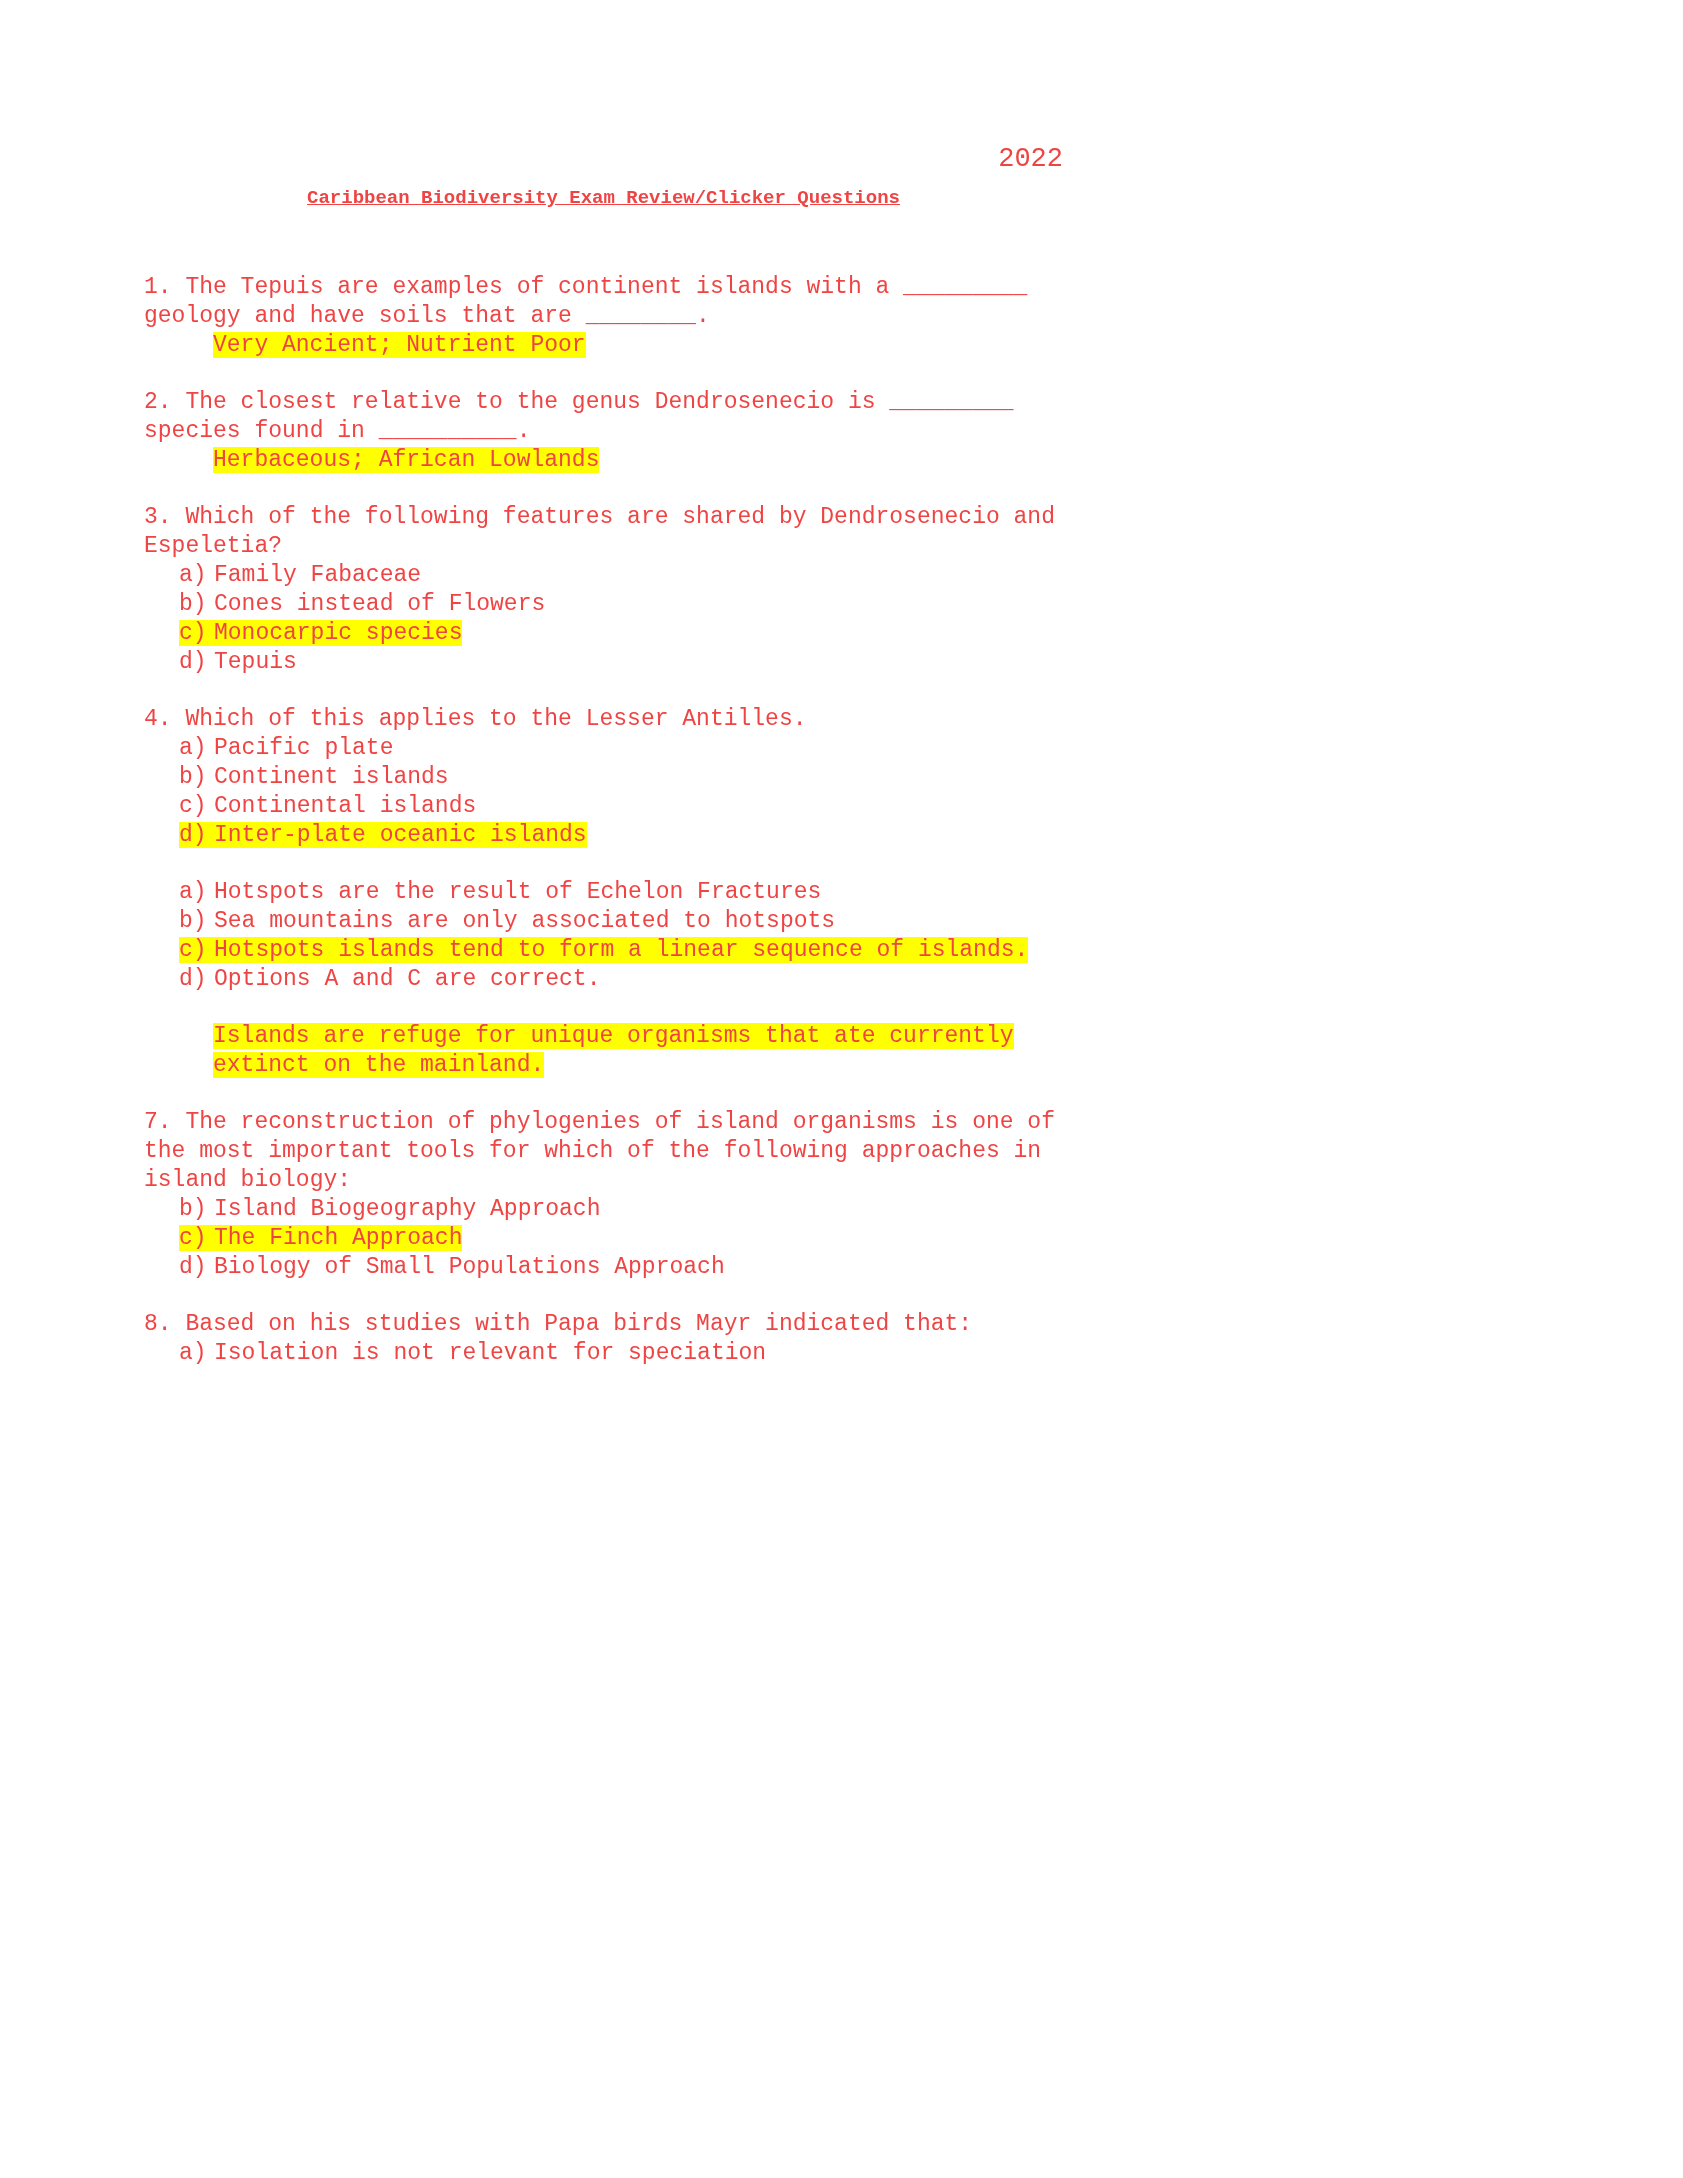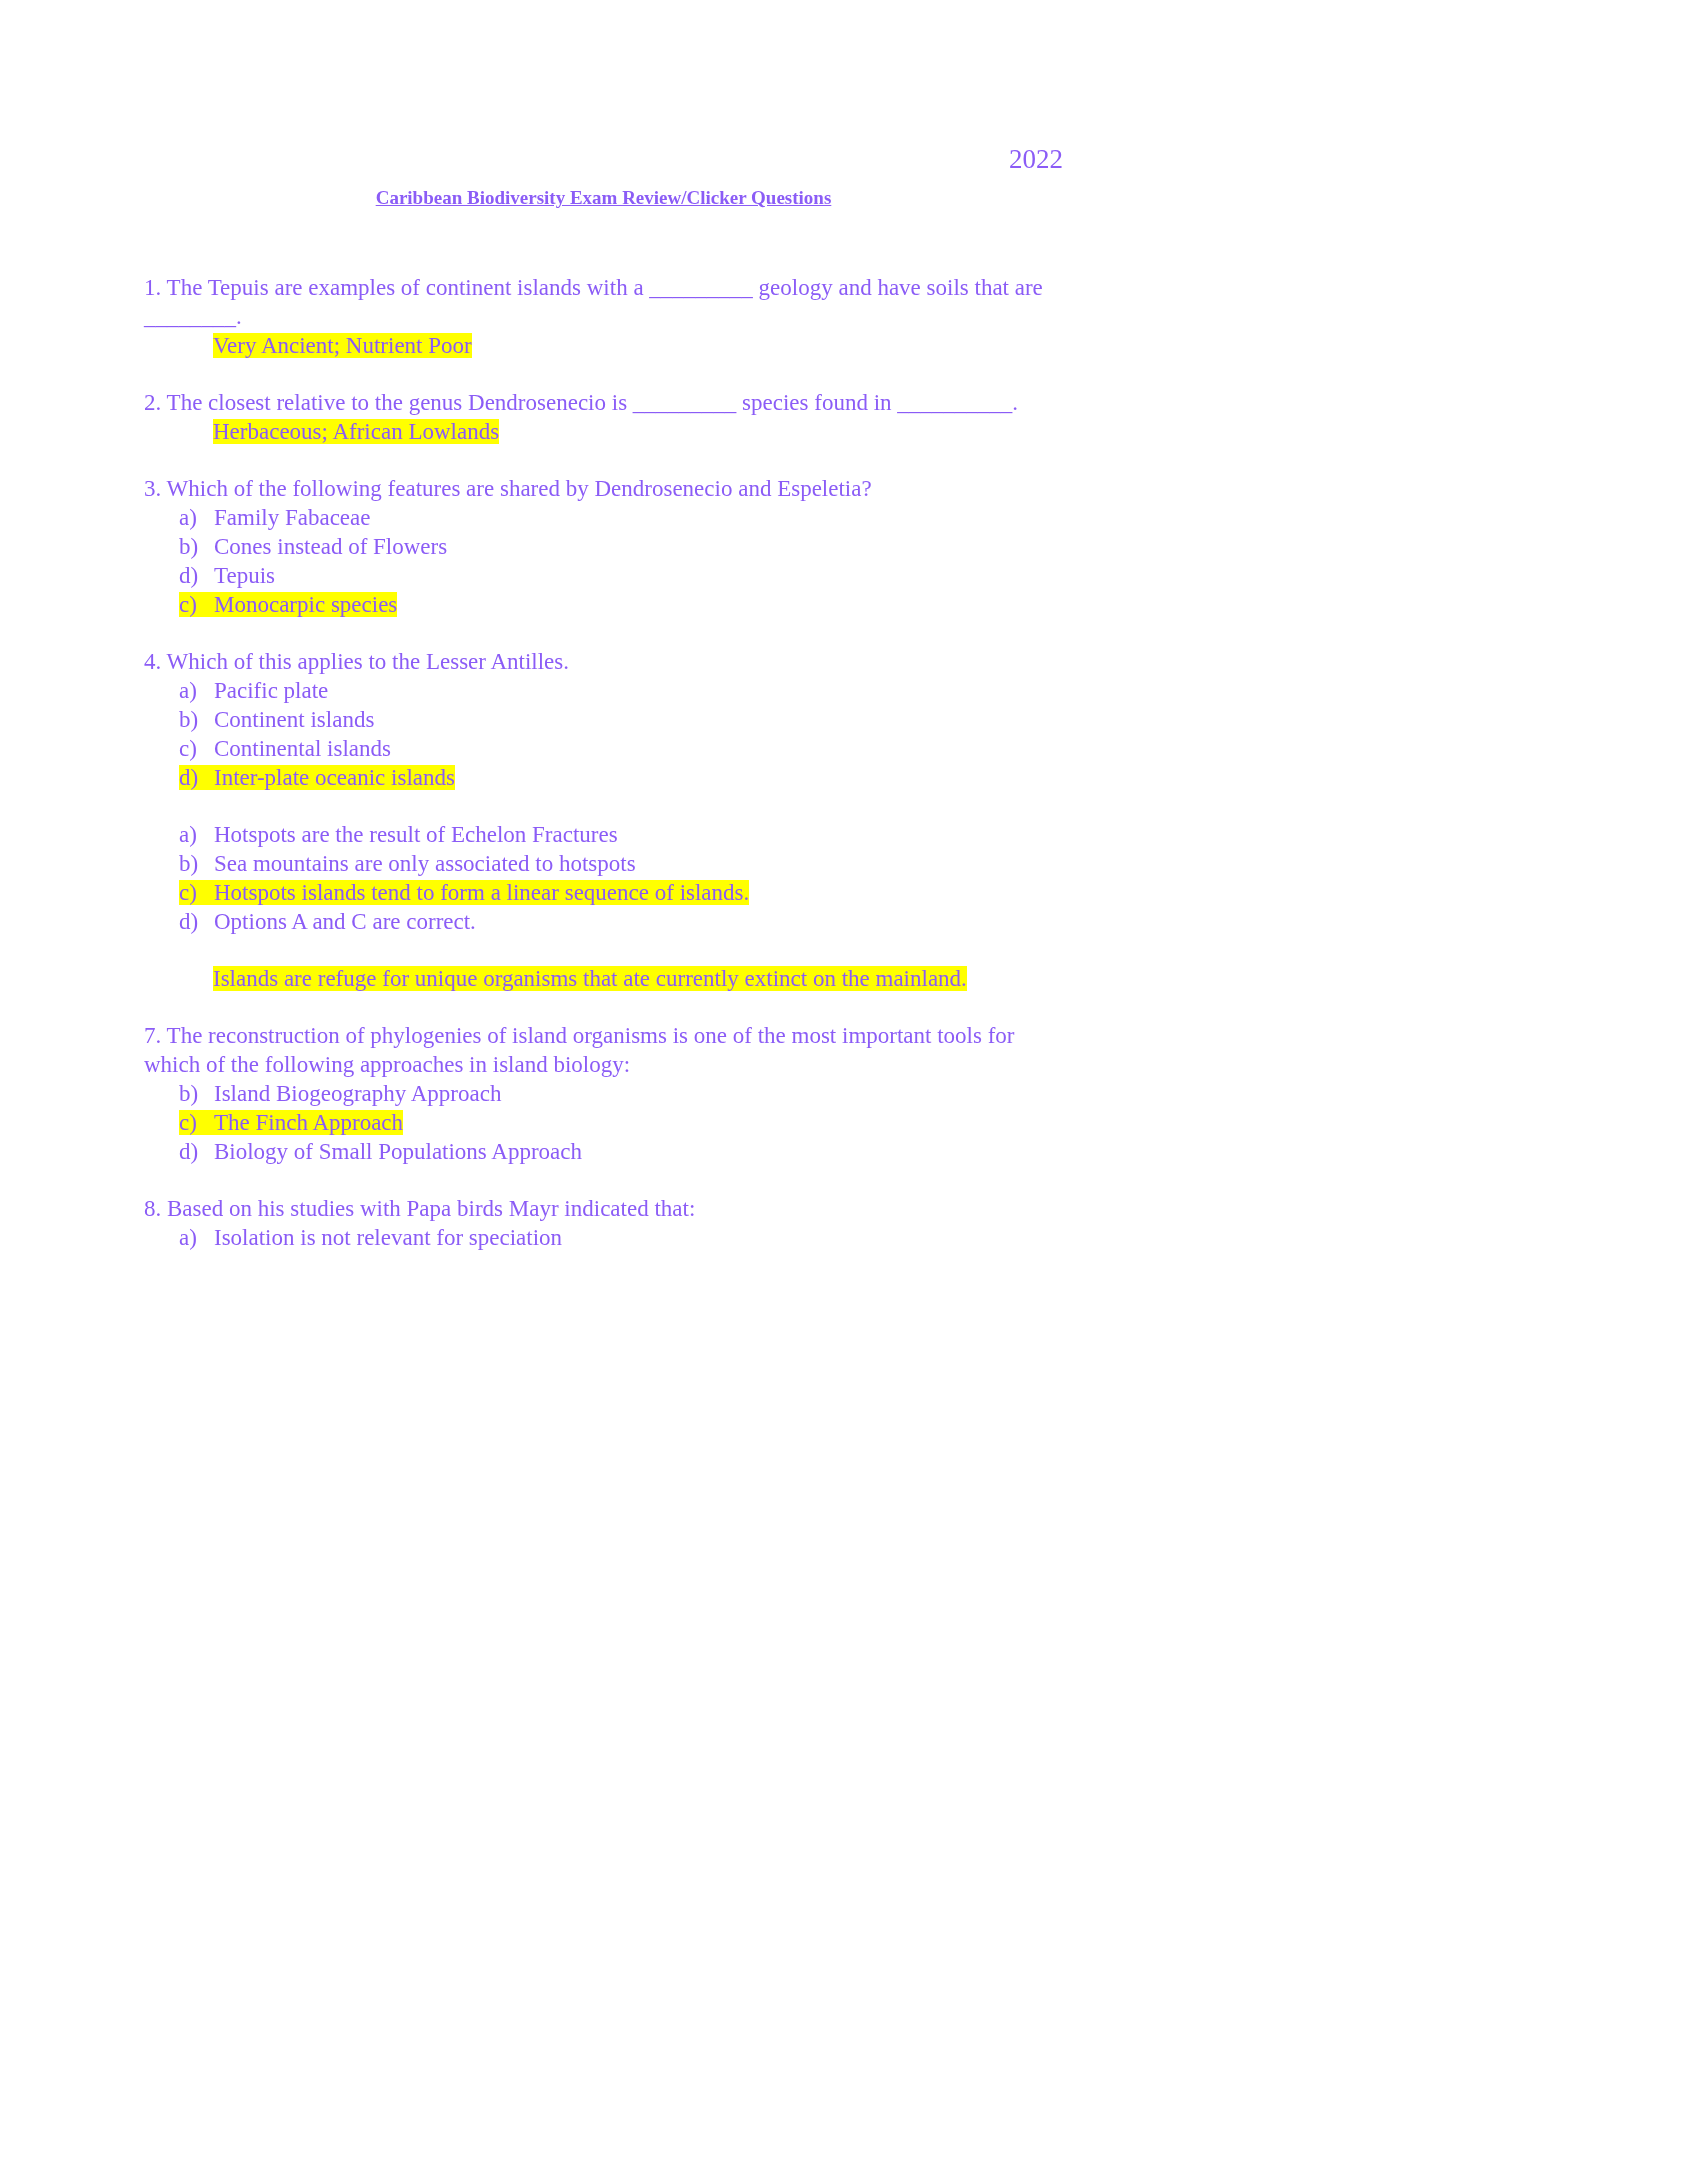--- a/index.html
+++ b/index.html
@@ -2,22 +2,22 @@
 <html style="--hl: #ffff00;"><head>
 <meta charset="utf-8">
 <style>
   * { box-sizing: border-box; }
   html, body { margin: 0; padding: 0; background: #ffffff; }
   .page {
     position: relative;
     width: 1683px;
     height: 2178px;
     background: #ffffff;
-    font-family: Liberation Serif, serif;
-    color: #8b5cf6;
+    font-family: Liberation Mono, monospace;
+    color: #ef4444;
     overflow: hidden;
   }
   .content {
     position: absolute;
     top: 142px;
     left: 144px;
     width: 919px;
   }
   .year {
     font-size: 27px;
@@ -57,22 +57,22 @@
           <div class="answer"><span class="hl">Very Ancient; Nutrient Poor</span></div>
         </div>
         <div class="question">
           <div class="q-text">2. The closest relative to the genus Dendrosenecio is _________ species found in __________.</div>
           <div class="answer"><span class="hl">Herbaceous; African Lowlands</span></div>
         </div>
         <div class="question">
           <div class="q-text">3. Which of the following features are shared by Dendrosenecio and Espeletia?</div>
           <div class="option"><span><span class="letter">a)</span><span>Family Fabaceae</span></span></div>
           <div class="option"><span><span class="letter">b)</span><span>Cones instead of Flowers</span></span></div>
+          <div class="option"><span class="hl"><span class="letter">c)</span><span>Monocarpic species</span></span></div>
           <div class="option"><span><span class="letter">d)</span><span>Tepuis</span></span></div>
-          <div class="option"><span class="hl"><span class="letter">c)</span><span>Monocarpic species</span></span></div>
         </div>
         <div class="question">
           <div class="q-text">4. Which of this applies to the Lesser Antilles.</div>
           <div class="option"><span><span class="letter">a)</span><span>Pacific plate</span></span></div>
           <div class="option"><span><span class="letter">b)</span><span>Continent islands</span></span></div>
           <div class="option"><span><span class="letter">c)</span><span>Continental islands</span></span></div>
           <div class="option"><span class="hl"><span class="letter">d)</span><span>Inter-plate oceanic islands</span></span></div>
         </div>
         <div class="question">
           <div class="option"><span><span class="letter">a)</span><span>Hotspots are the result of Echelon Fractures</span></span></div>

